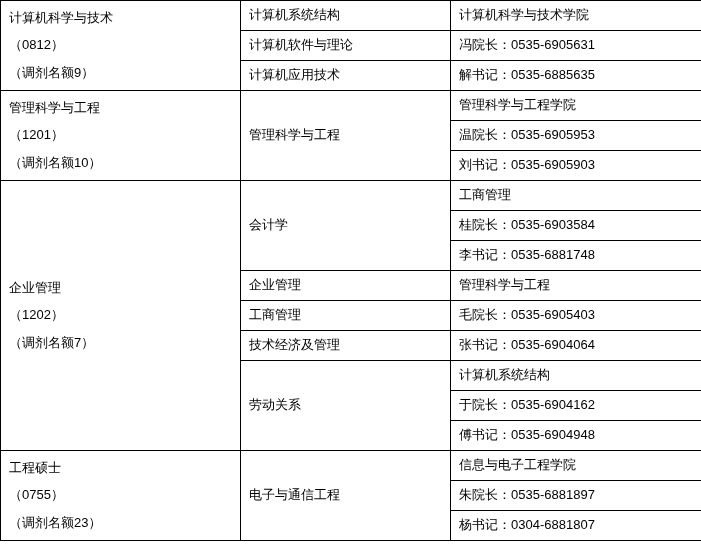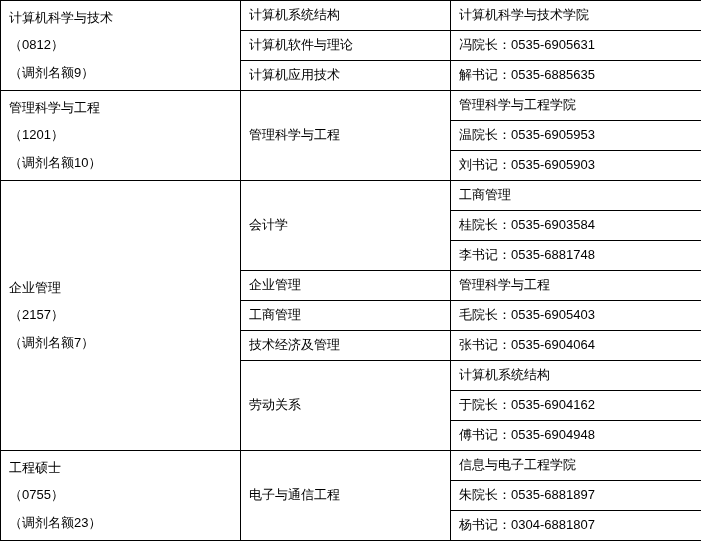--- a/index.html
+++ b/index.html
@@ -82,21 +82,21 @@
       <td class="col-c">温院长：0535-6905953</td>
     </tr>
     <tr>
       <td class="col-c">刘书记：0535-6905903</td>
     </tr>
 
     <tr>
       <td class="col-a" rowspan="9">
         <div class="cellstack">
           <span class="line">企业管理</span>
-          <span class="line">（2157）</span>
+          <span class="line">（1202）</span>
           <span class="line">（调剂名额7）</span>
         </div>
       </td>
       <td class="col-b" rowspan="3">会计学</td>
       <td class="col-c">工商管理</td>
     </tr>
     <tr>
       <td class="col-c">桂院长：0535-6903584</td>
     </tr>
     <tr>

